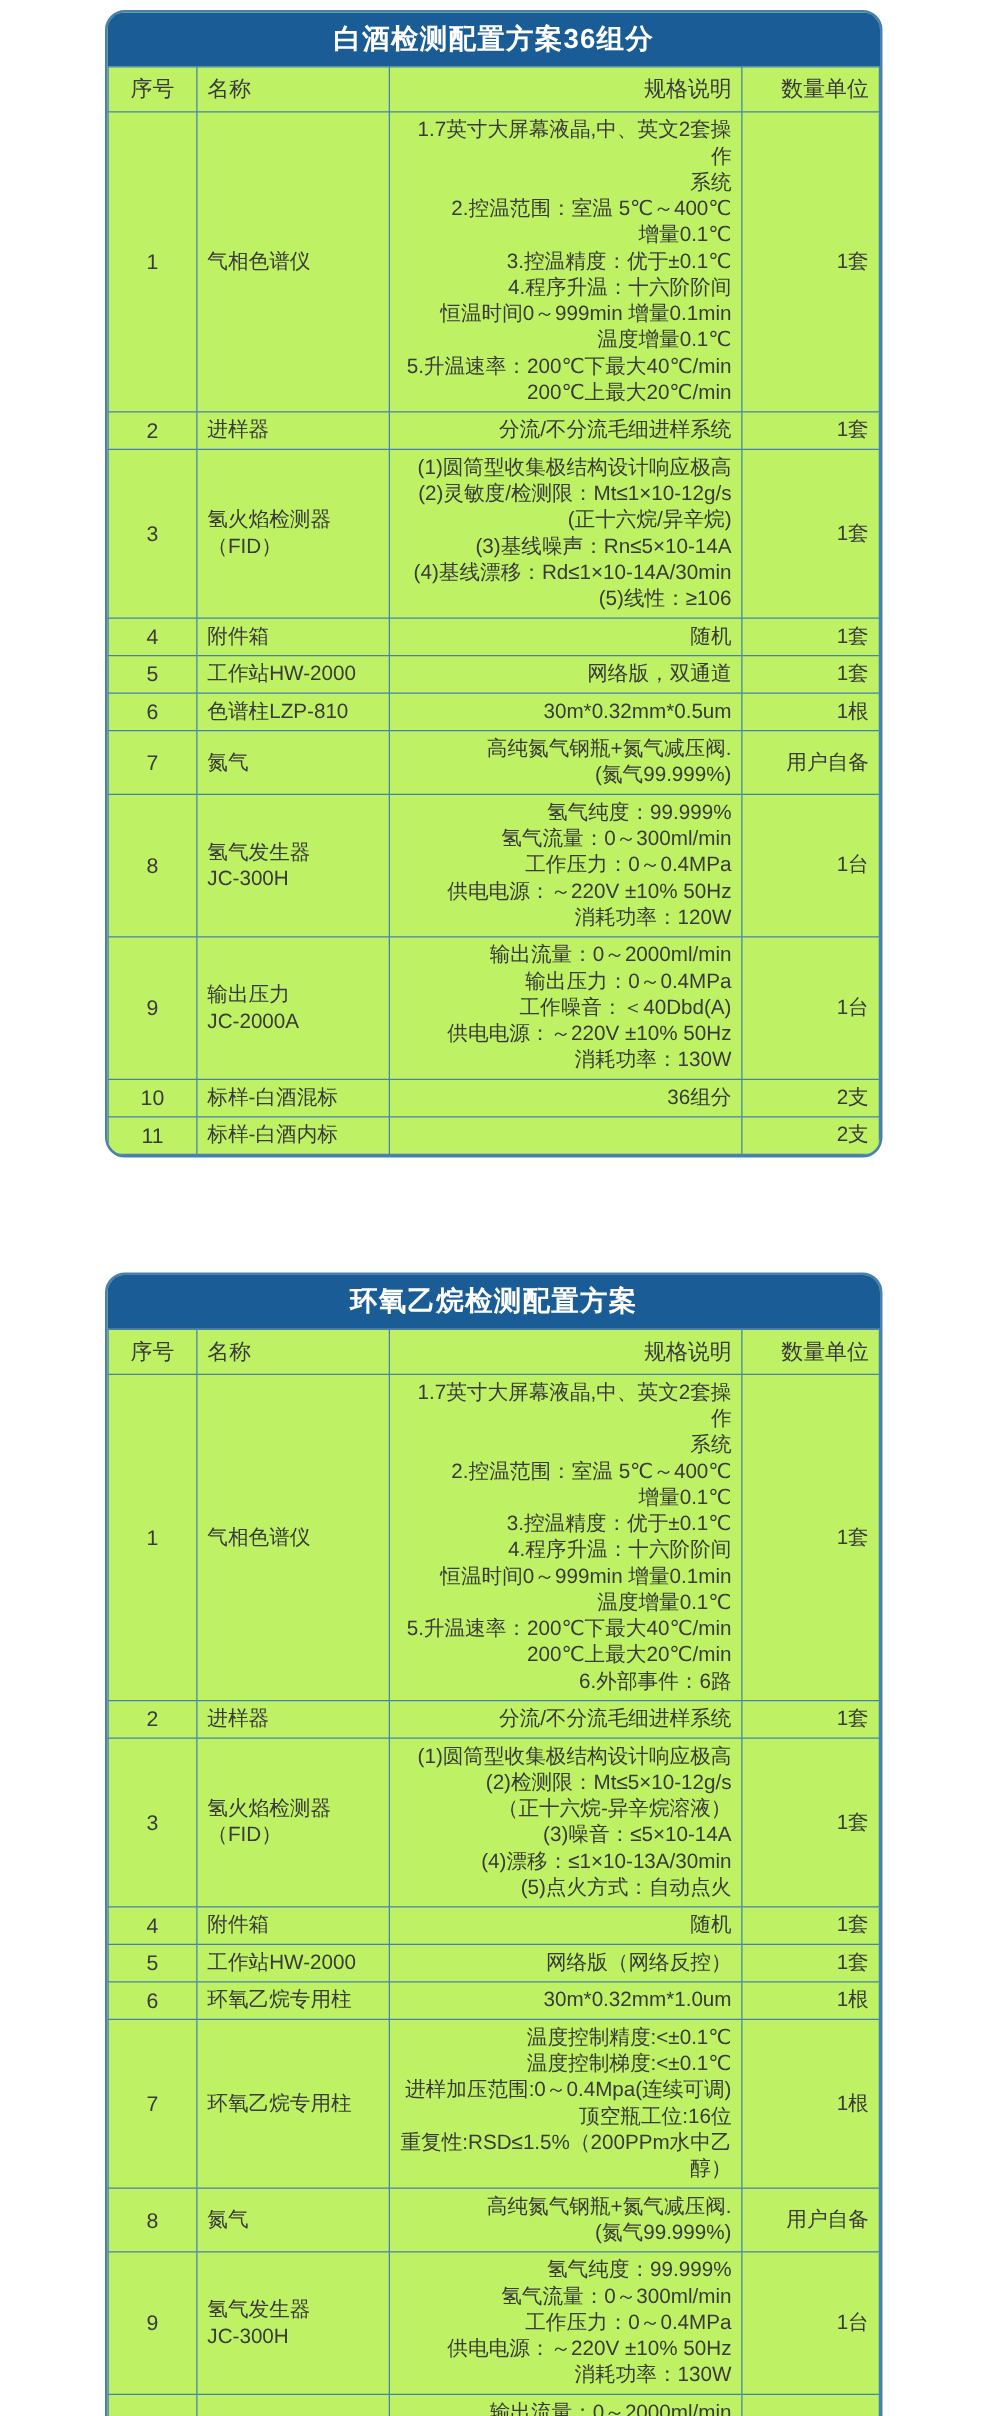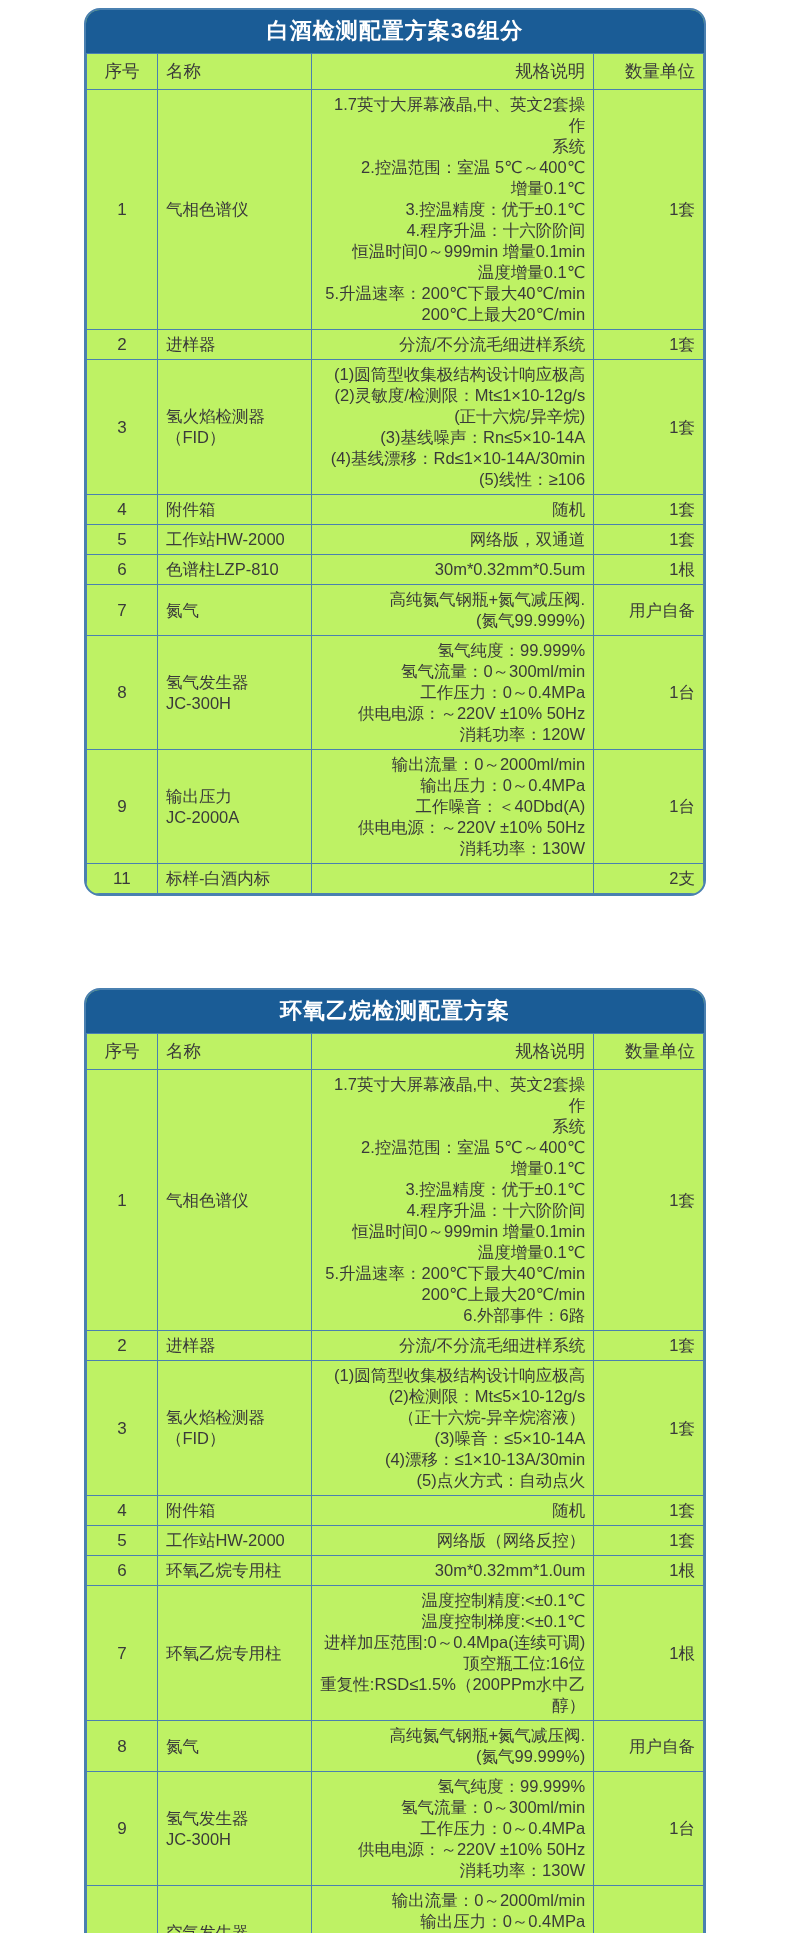--- a/index.html
+++ b/index.html
@@ -145,20 +145,26 @@
           <tr>
             <td class="col-no">9</td>
             <td class="col-name">输出压力
 JC-2000A</td>
             <td class="col-spec">输出流量：0～2000ml/min
 输出压力：0～0.4MPa
 工作噪音：＜40Dbd(A)
 供电电源：～220V ±10% 50Hz
 消耗功率：130W</td>
             <td class="col-qty">1台</td>
+          </tr>
+          <tr>
+            <td class="col-no">10</td>
+            <td class="col-name">标样-白酒混标</td>
+            <td class="col-spec">36组分</td>
+            <td class="col-qty">2支</td>
           </tr>
           <tr>
             <td class="col-no">11</td>
             <td class="col-name">标样-白酒内标</td>
             <td class="col-spec"></td>
             <td class="col-qty">2支</td>
           </tr>
         </tbody>
     </table>
   </section>

